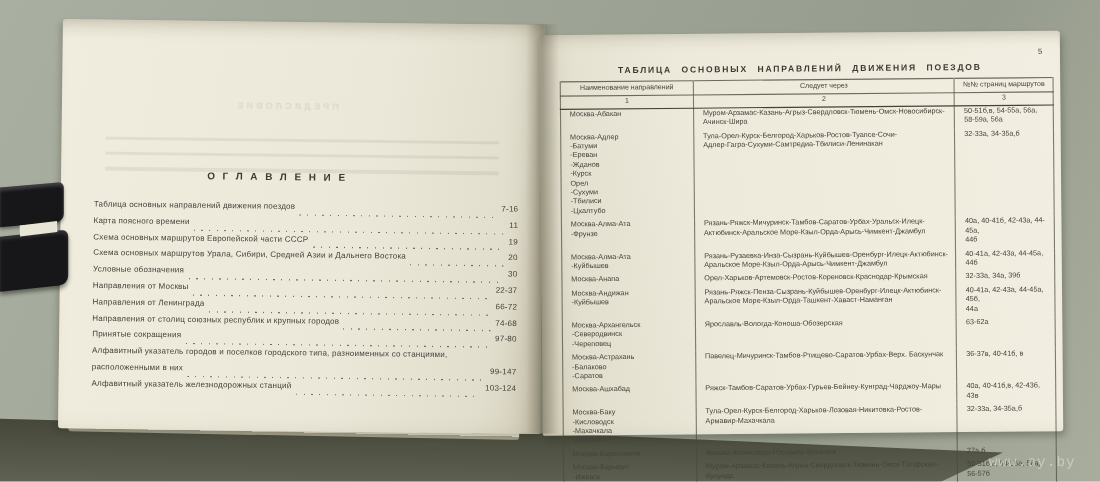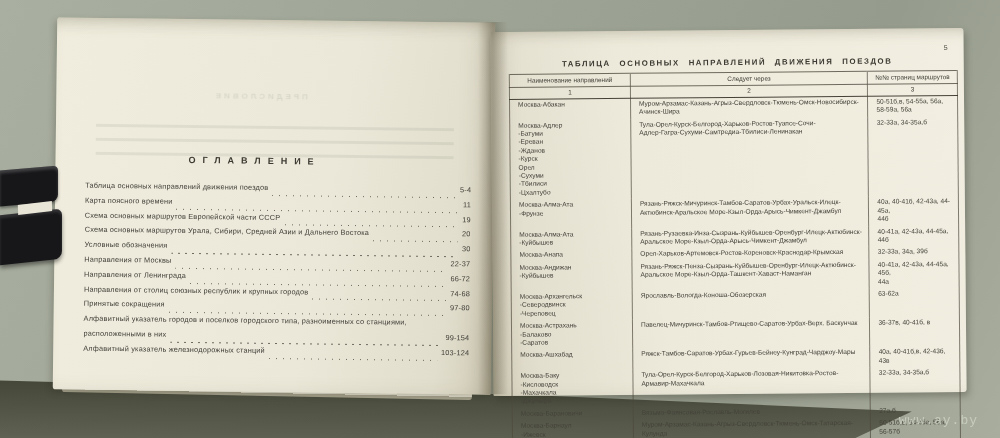--- a/index.html
+++ b/index.html
@@ -87,21 +87,21 @@
   <div class="page-stack"></div>
 
   <div class="page page-left">
     <div class="bleed-title">ПРЕДИСЛОВИЕ</div>
     <div class="bleed-lines"></div>
     <div class="toc-heading">ОГЛАВЛЕНИЕ</div>
     <div class="toc">
       <div class="toc-item">
           <span>Таблица основных направлений движения поездов</span>
           <span class="dots"></span>
-          <span class="pages">5-4</span>
+          <span class="pages">7-16</span>
         </div>
       <div class="toc-item">
           <span>Карта поясного времени</span>
           <span class="dots"></span>
           <span class="pages">11</span>
         </div>
       <div class="toc-item">
           <span>Схема основных маршрутов Европейской части СССР</span>
           <span class="dots"></span>
           <span class="pages">19</span>
@@ -137,21 +137,21 @@
           <span class="pages">97-80</span>
         </div>
       <div class="toc-item no-dots">
           <span>Алфавитный указатель городов и поселков городского типа, разноименных со станциями,</span>
           <span class="dots"></span>
           <span class="pages"></span>
         </div>
       <div class="toc-item">
           <span>расположенными в них</span>
           <span class="dots"></span>
-          <span class="pages">99-154</span>
+          <span class="pages">99-147</span>
         </div>
       <div class="toc-item">
           <span>Алфавитный указатель железнодорожных станций</span>
           <span class="dots"></span>
           <span class="pages">103-124</span>
         </div>
     </div>
   </div>
 
   <div class="page page-right">

